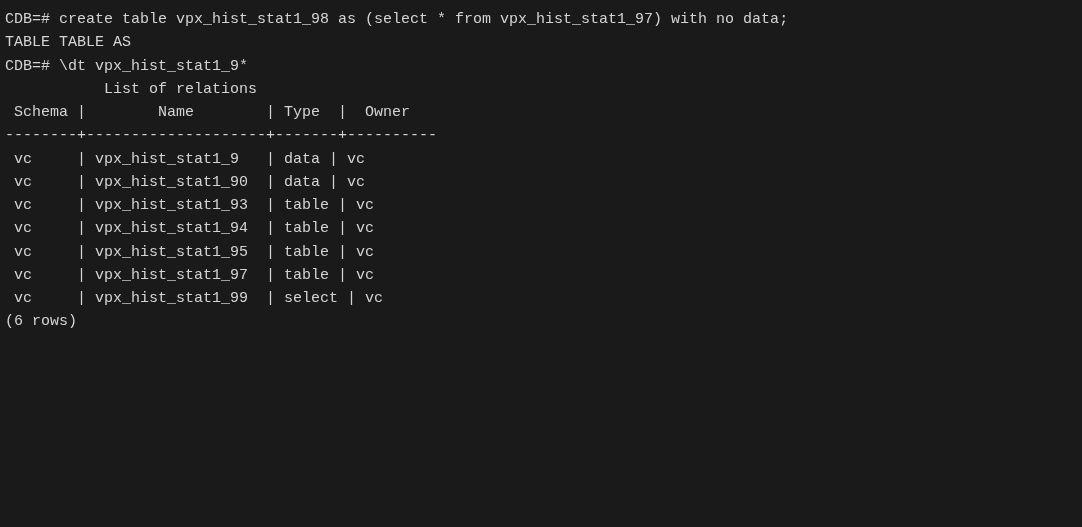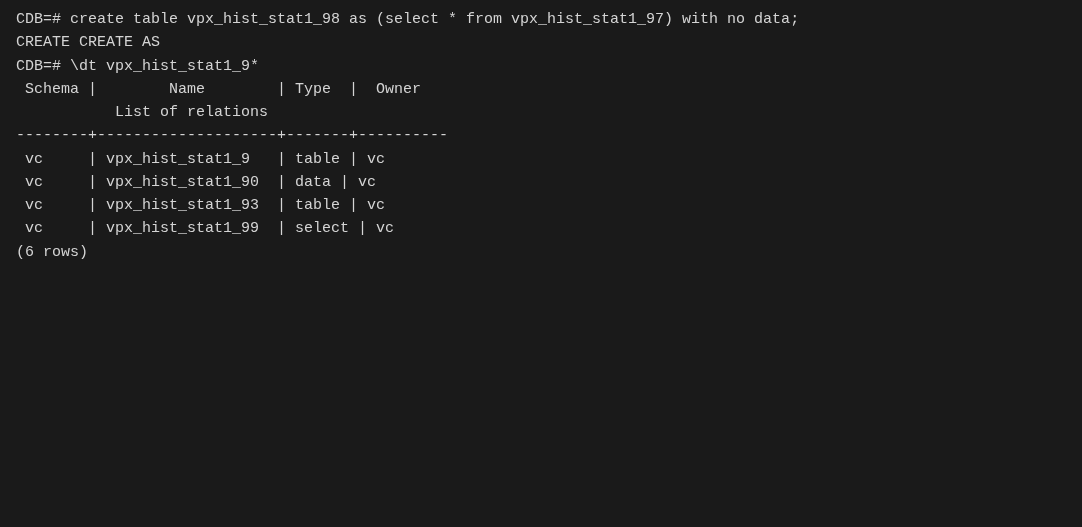--- a/index.html
+++ b/index.html
@@ -15,38 +15,41 @@
       color: #d4d4d4;
       width: 1082px;
       min-height: 527px;
       overflow: hidden;
     }
 
     .terminal {
       background-color: #1a1a1a;
       width: 1082px;
       min-height: 527px;
-      padding: 8px 16px;
+      padding: 8px 5px;
       line-height: 1.55;
     }
 
     .line {
       white-space: pre;
       display: block;
     }
   </style>
 </head>
 <body>
 
 <div class="terminal">
 
 <span class="line">CDB=# create table vpx_hist_stat1_98 as (select * from vpx_hist_stat1_97) with no data;</span>
-    <span class="line">CREATE CREATE AS</span>
+    <span class="line">TABLE TABLE AS</span>
     <span class="line">CDB=# \dt vpx_hist_stat1_9*</span>
+    <span class="line">           List of relations</span>
     <span class="line"> Schema |        Name        | Type  |  Owner</span>
-    <span class="line">           List of relations</span>
     <span class="line">--------+--------------------+-------+----------</span>
-    <span class="line"> vc     | vpx_hist_stat1_9   | table | vc</span>
+    <span class="line"> vc     | vpx_hist_stat1_9   | data | vc</span>
     <span class="line"> vc     | vpx_hist_stat1_90  | data | vc</span>
     <span class="line"> vc     | vpx_hist_stat1_93  | table | vc</span>
+    <span class="line"> vc     | vpx_hist_stat1_94  | table | vc</span>
+    <span class="line"> vc     | vpx_hist_stat1_95  | table | vc</span>
+    <span class="line"> vc     | vpx_hist_stat1_97  | table | vc</span>
     <span class="line"> vc     | vpx_hist_stat1_99  | select | vc</span>
     <span class="line">(6 rows)</span>
   </div>
 
 </body></html>

